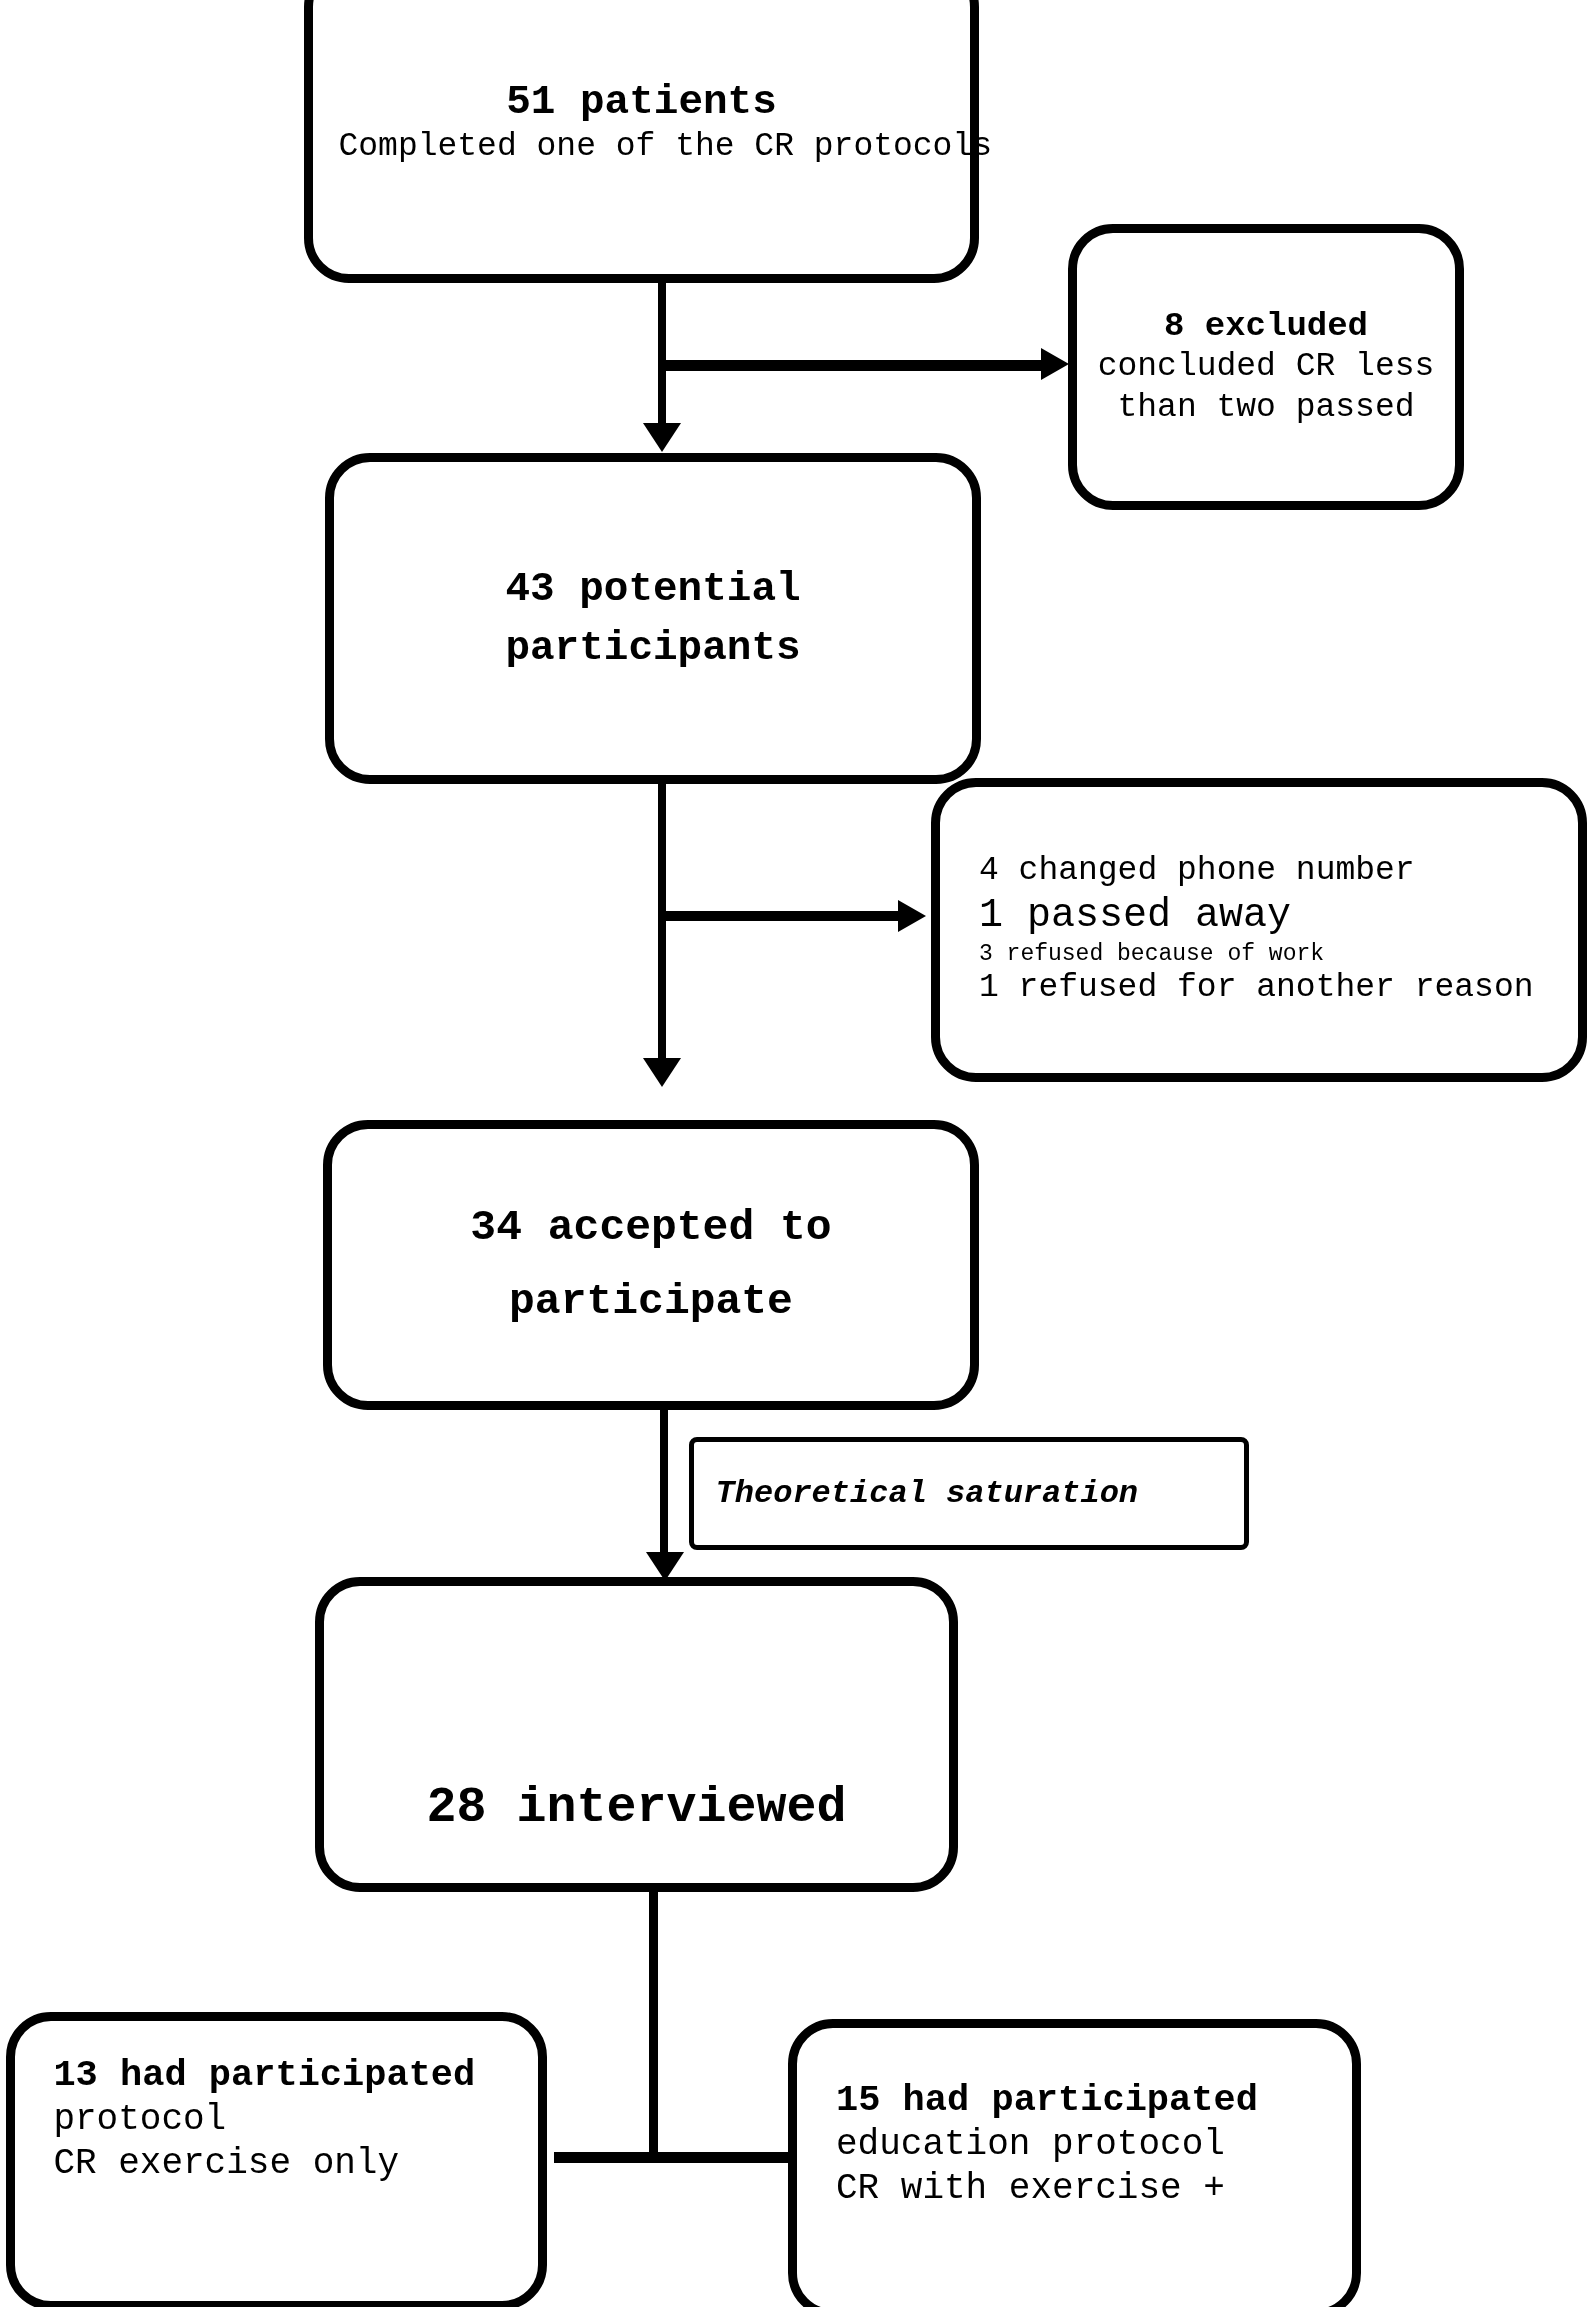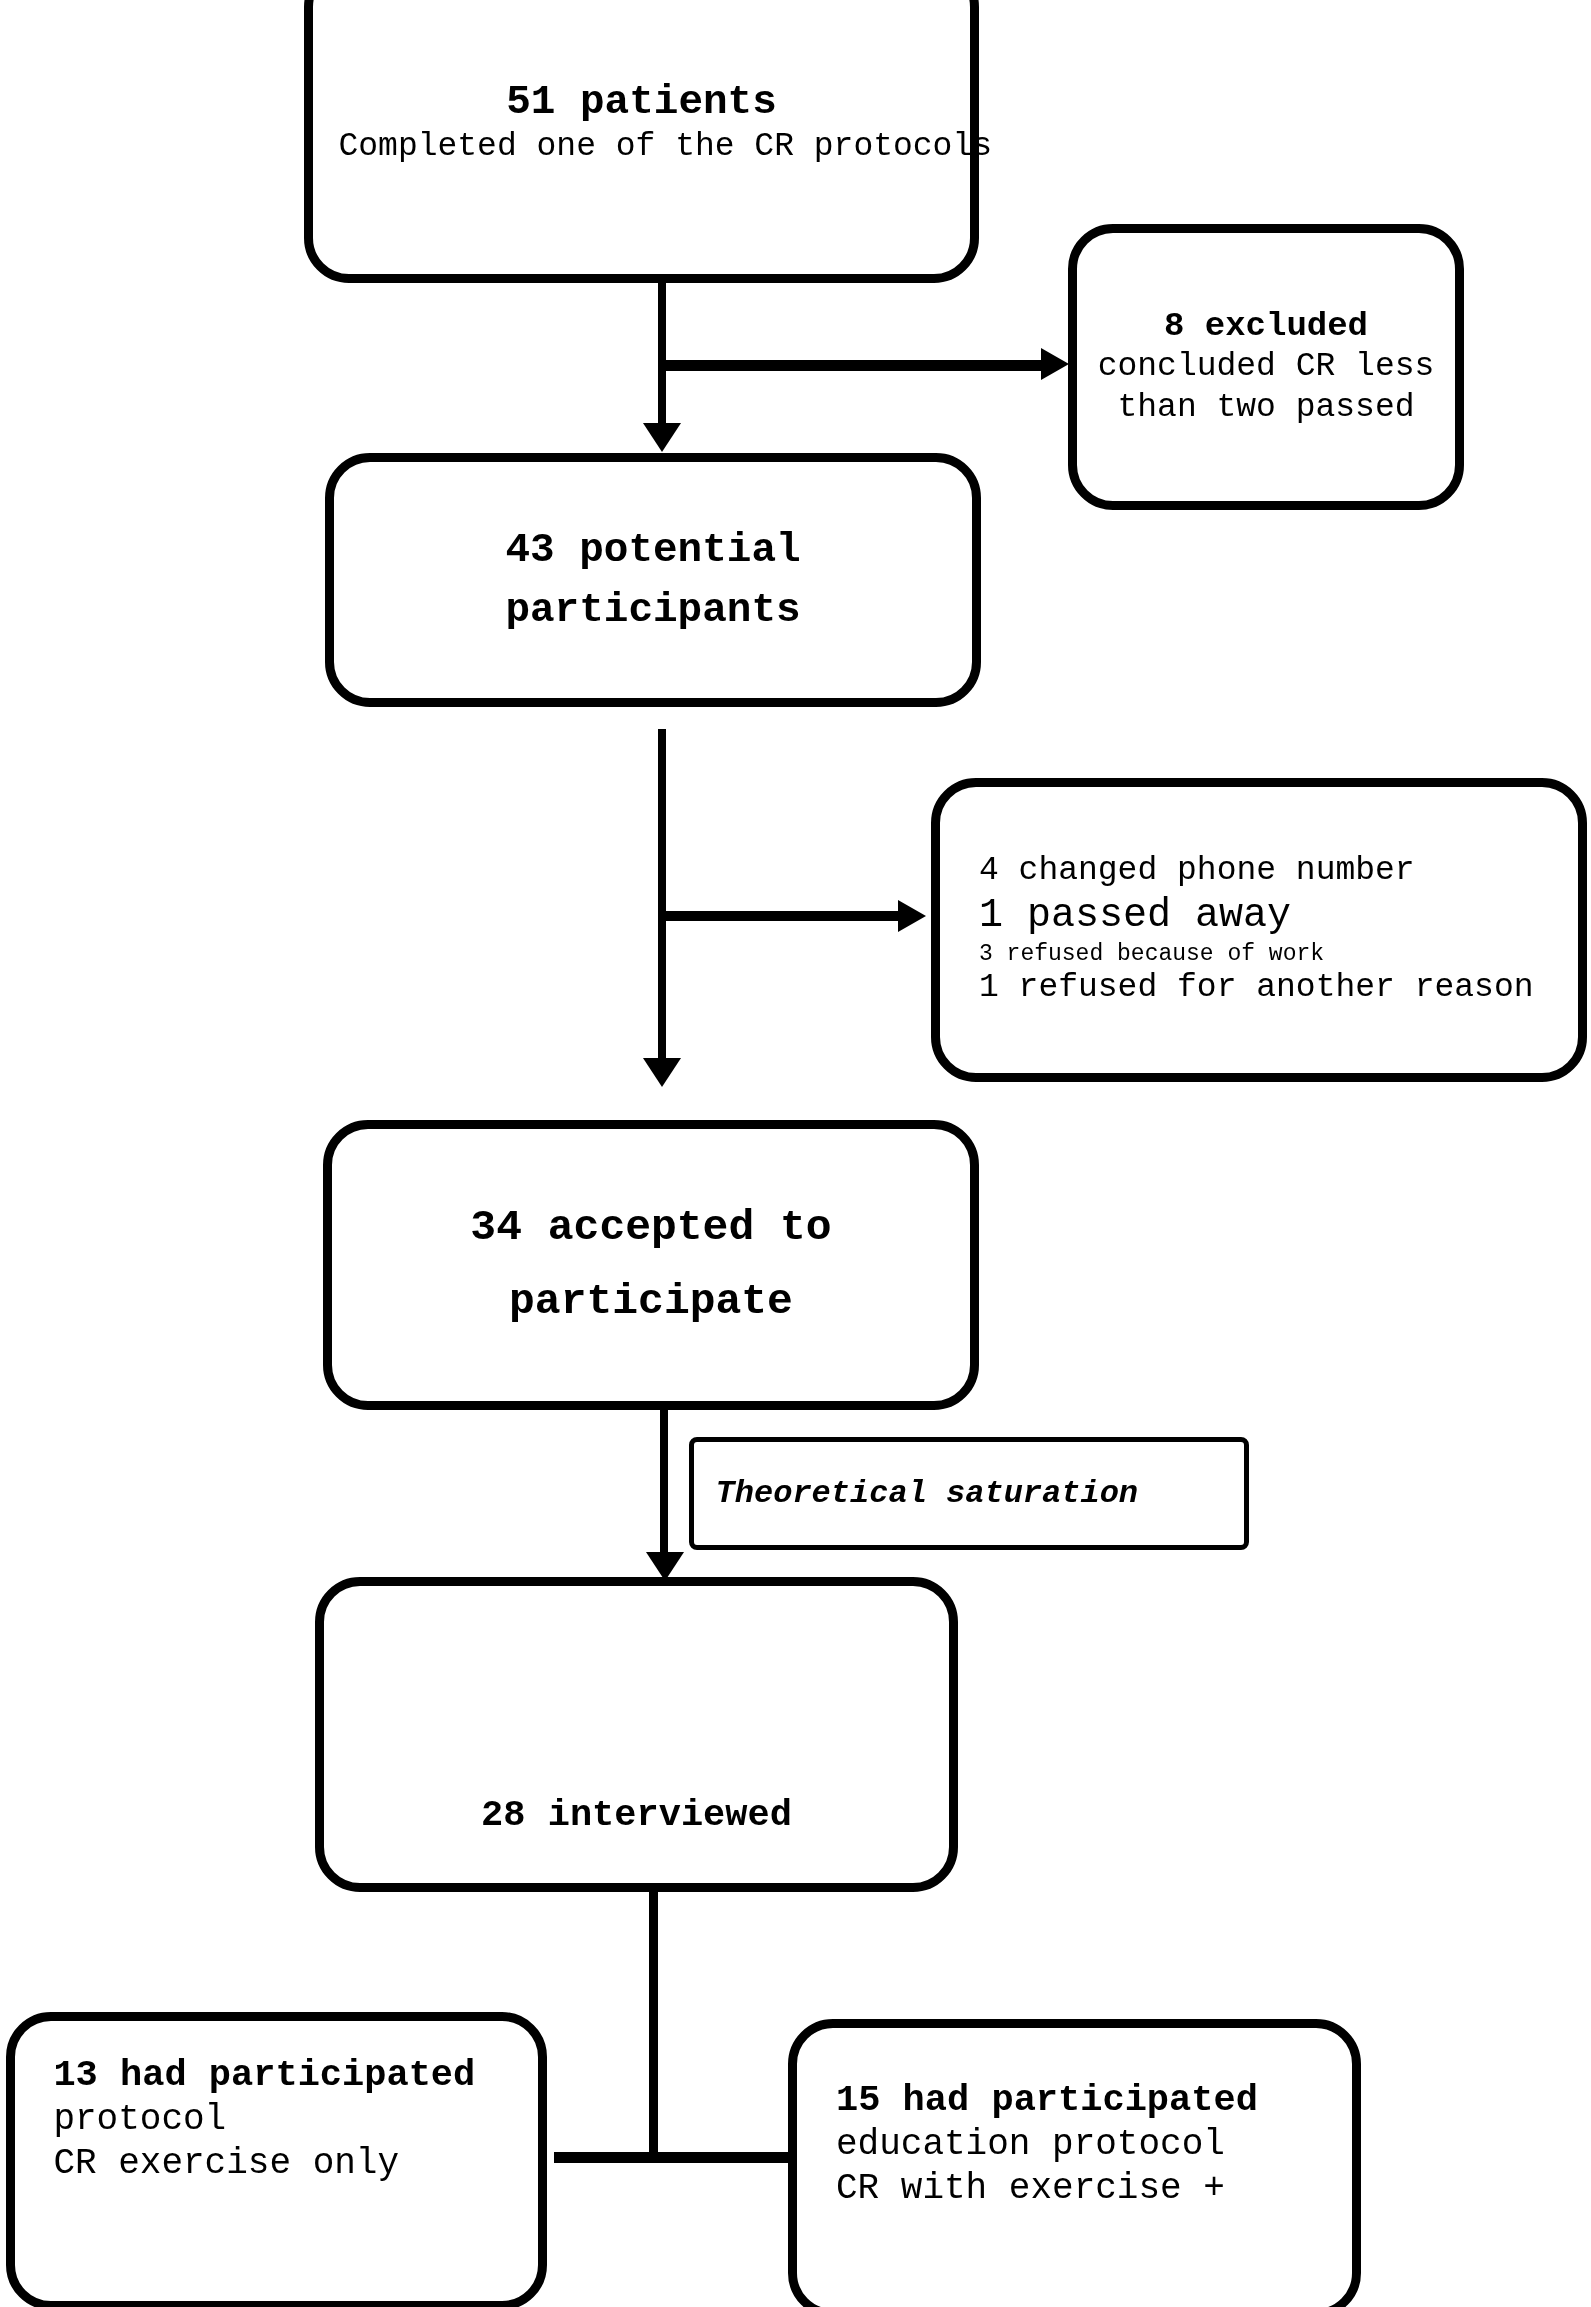--- a/index.html
+++ b/index.html
@@ -93,21 +93,21 @@
     <span class="line ctr bold" style="font-size:41px;">51 patients</span>
     <span class="line ctr reg" style="font-size:33px;">Completed one of the CR protocols</span>
   </div>
 
   <div class="node" style="left:1068px; top:224px; width:396px; height:286px; padding:0 15.3px;">
     <span class="line ctr bold" style="font-size:34px;">8 excluded</span>
     <span class="line ctr reg" style="font-size:33px;">concluded CR less</span>
     <span class="line ctr reg" style="font-size:33px;">than two passed</span>
   </div>
 
-  <div class="node" style="left:325px; top:453px; width:656px; height:254px; padding:0 25.5px;">
+  <div class="node" style="left:325px; top:453px; width:656px; height:331px; padding:0 25.5px;">
     <span class="line ctr bold" style="font-size:41px; margin-bottom:9px;">43 potential</span>
     <span class="line ctr bold" style="font-size:41px;">participants</span>
   </div>
 
   <div class="node" style="left:931px; top:778px; width:656px; height:304px; padding:0 39px;">
     <span class="line lft reg" style="font-size:33px;">4 changed phone number</span>
     <span class="line lft reg" style="font-size:40px;">1 passed away</span>
     <span class="line lft reg" style="font-size:23px;">3 refused because of work</span>
     <span class="line lft reg" style="font-size:33px;">1 refused for another reason</span>
   </div>
@@ -115,21 +115,21 @@
   <div class="node" style="left:323px; top:1120px; width:656px; height:290px; padding:0 25.5px;">
     <span class="line ctr bold" style="font-size:43px; margin-bottom:21.6px;">34 accepted to</span>
     <span class="line ctr bold" style="font-size:43px;">participate</span>
   </div>
 
   <div class="node square" style="left:689px; top:1437px; width:560px; height:113px; padding:0 21.6px;">
     <span class="line lft ital" style="font-size:32px;">Theoretical saturation</span>
   </div>
 
   <div class="node" style="left:315px; top:1577px; width:643px; height:315px; padding:0 25.5px; justify-content:flex-end; padding-bottom:45px;">
-    <span class="line ctr bold" style="font-size:37px;margin-top:44px;">28 interviewed</span>
+    <span class="line ctr bold" style="font-size:50px;margin-top:44px;">28 interviewed</span>
   </div>
 
   <div class="node" style="left:6.4px; top:2012px; width:541px; height:298px; padding:0 38px; justify-content:flex-start; padding-top:32px;">
     <span class="line lft bold" style="font-size:37px;">13 had participated</span>
     <span class="line lft reg" style="font-size:36px;">protocol</span>
     <span class="line lft reg" style="font-size:36px;">CR exercise only</span>
   </div>
 
   <div class="node" style="left:788px; top:2019px; width:573px; height:299px; padding:0 39px; justify-content:flex-start; padding-top:50px;">
     <span class="line lft bold" style="font-size:37px;">15 had participated</span>

